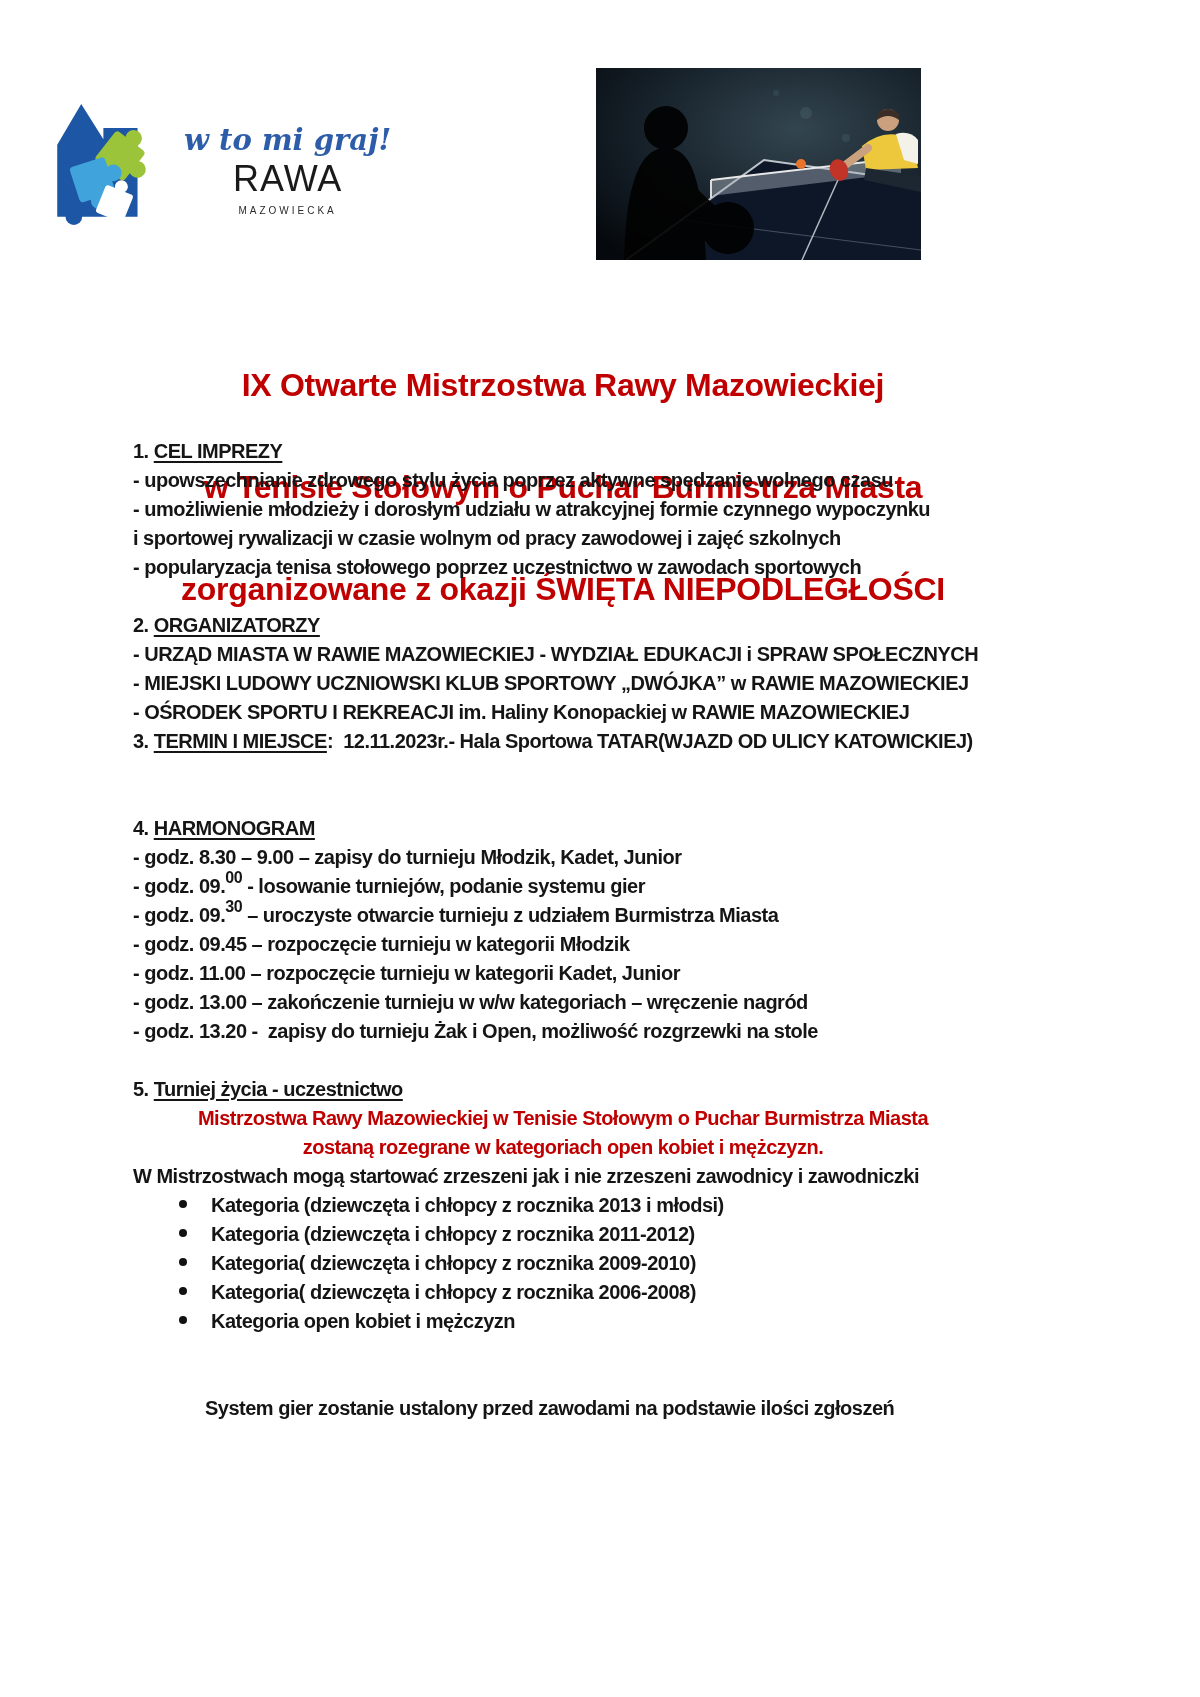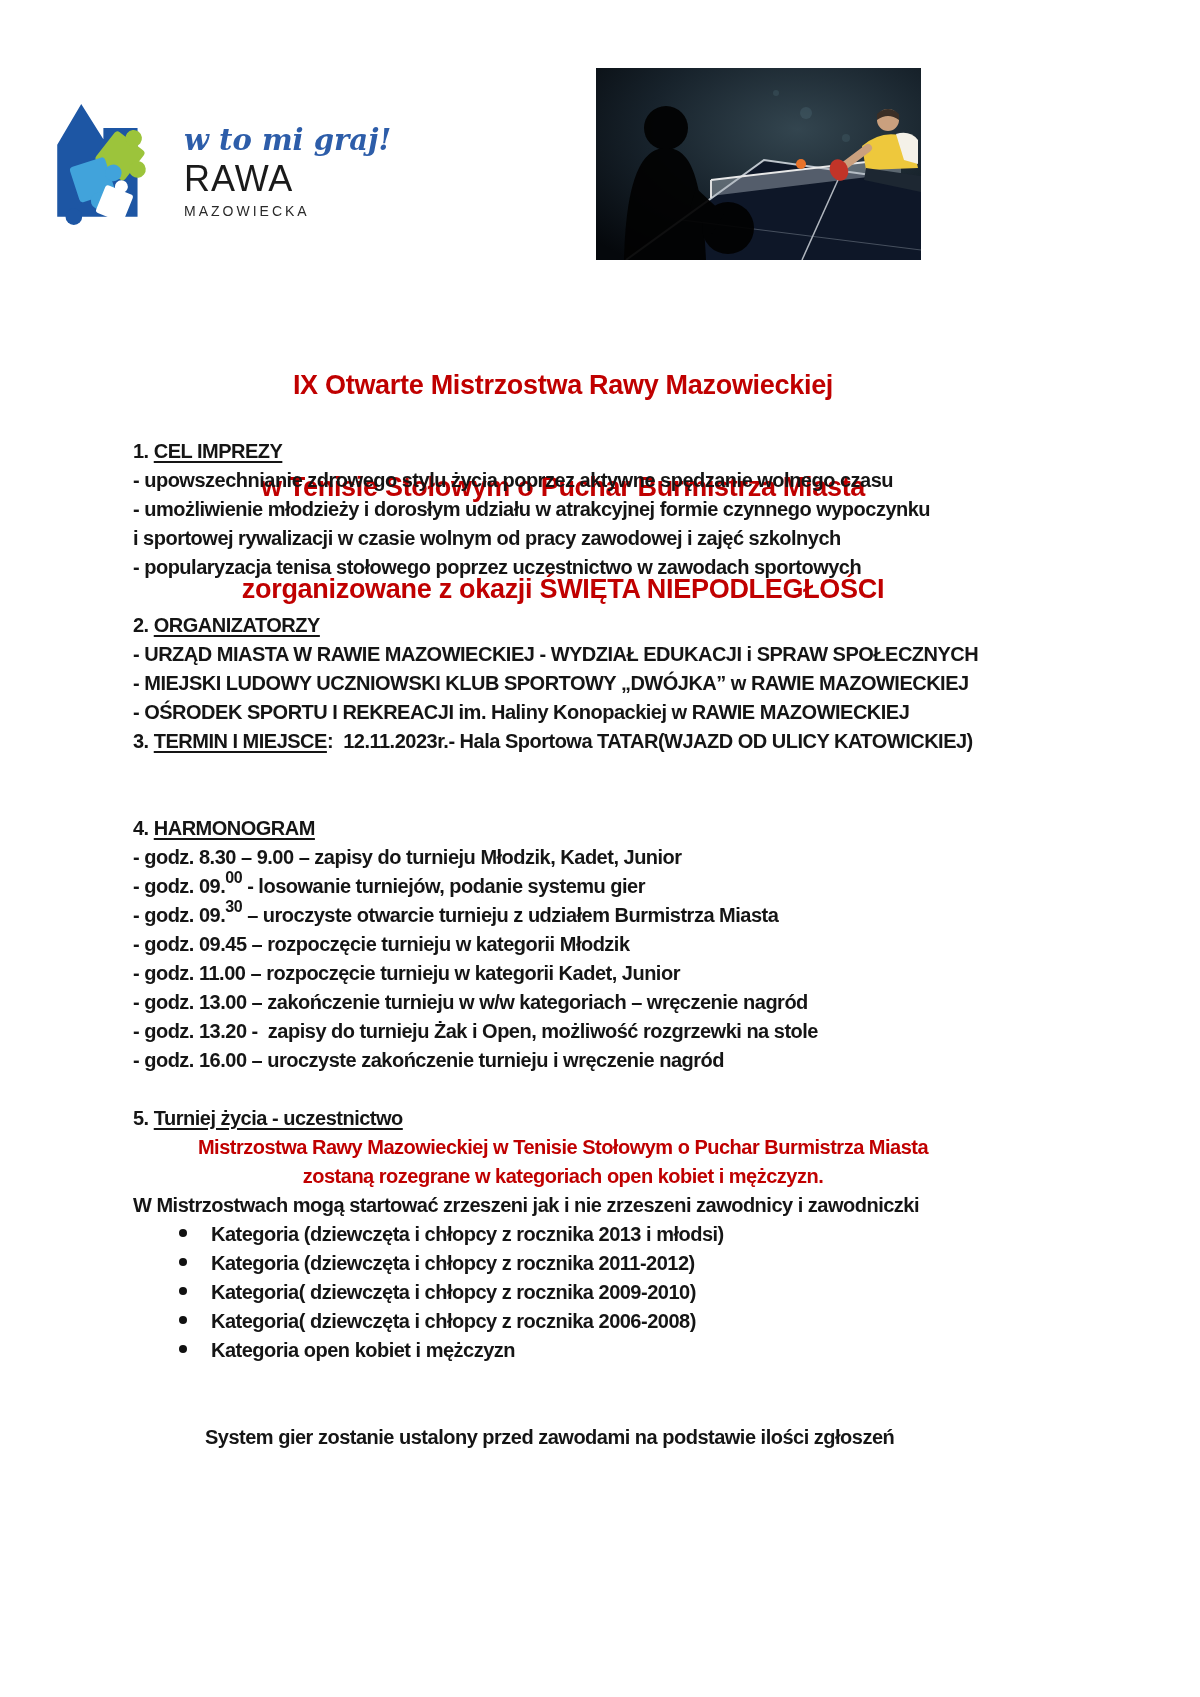--- a/index.html
+++ b/index.html
@@ -3,33 +3,33 @@
 <meta charset="utf-8">
 <style>
   html,body{margin:0;padding:0;background:#ffffff;}
   .page{
     position:relative;width:1200px;height:1697px;background:#ffffff;overflow:hidden;
     font-family:"Liberation Sans",sans-serif;color:#161616;
   }
   
   .logo{position:absolute;left:48px;top:85px;display:flex;align-items:flex-start;gap:16px;}
   .logo svg{display:block;}
-  .logo-text{padding-top:38px;}
+  .logo-text{padding-top:38px;text-align:center;}
   .tagline{
     font-family:"DejaVu Serif",serif;font-style:italic;font-weight:bold;
     font-size:29px;color:#2d5da9;line-height:34px;
   }
   .city{font-size:36px;letter-spacing:1px;color:#1a1a1a;line-height:44px;font-weight:400;}
-  .sub{font-size:14px;letter-spacing:3px;color:#2a2a2a;line-height:20px;font-weight:400;}
+  .sub{font-size:10px;letter-spacing:3px;color:#2a2a2a;line-height:20px;font-weight:400;}
   
   .hero{position:absolute;left:596px;top:68px;width:325px;height:192px;}
   
   .title{
     position:absolute;left:133px;top:300px;width:860px;text-align:center;
-    color:#C00000;font-weight:bold;font-size:27px;line-height:34px;letter-spacing:-0.3px;
+    color:#C00000;font-weight:bold;font-size:32px;line-height:34px;letter-spacing:-0.3px;
     white-space:pre;
   }
   
   .content{
     position:absolute;left:133px;top:437px;width:860px;
     font-size:20px;font-weight:bold;line-height:29px;letter-spacing:-0.5px;color:#151515;
   }
   .ln{white-space:pre;}
   .u{text-decoration:underline;text-decoration-thickness:2px;text-underline-offset:3px;}
   .sec{margin:0;}
@@ -147,21 +147,20 @@
 
     <div class="sec gap2">
       <div class="ln"><span>4. </span><span class="u">HARMONOGRAM</span></div>
       <div class="ln">- godz. 8.30 – 9.00 – zapisy do turnieju Młodzik, Kadet, Junior</div>
       <div class="ln"><span>- godz. 09.</span><sup>00</sup><span> - losowanie turniejów, podanie systemu gier</span></div>
       <div class="ln"><span>- godz. 09.</span><sup>30</sup><span> – uroczyste otwarcie turnieju z udziałem Burmistrza Miasta</span></div>
       <div class="ln">- godz. 09.45 – rozpoczęcie turnieju w kategorii Młodzik</div>
       <div class="ln">- godz. 11.00 – rozpoczęcie turnieju w kategorii Kadet, Junior</div>
       <div class="ln">- godz. 13.00 – zakończenie turnieju w w/w kategoriach – wręczenie nagród</div>
       <div class="ln">- godz. 13.20 -  zapisy do turnieju Żak i Open, możliwość rozgrzewki na stole</div>
-      <div class="ln">- godz. 16.00 – uroczyste zakończenie turnieju i wręczenie nagród</div>
     </div>
 
     <div class="sec gap1">
       <div class="ln"><span>5. </span><span class="u">Turniej życia - uczestnictwo</span></div>
       <div class="ln red-center">Mistrzostwa Rawy Mazowieckiej w Tenisie Stołowym o Puchar Burmistrza Miasta</div>
       <div class="ln red-center">zostaną rozegrane w kategoriach open kobiet i mężczyzn.</div>
       <div class="ln">W Mistrzostwach mogą startować zrzeszeni jak i nie zrzeszeni zawodnicy i zawodniczki</div>
       <div class="bullet-row"><span class="dot"></span><span>Kategoria (dziewczęta i chłopcy z rocznika 2013 i młodsi)</span></div>
       <div class="bullet-row"><span class="dot"></span><span>Kategoria (dziewczęta i chłopcy z rocznika 2011-2012)</span></div>
       <div class="bullet-row"><span class="dot"></span><span>Kategoria( dziewczęta i chłopcy z rocznika 2009-2010)</span></div>

